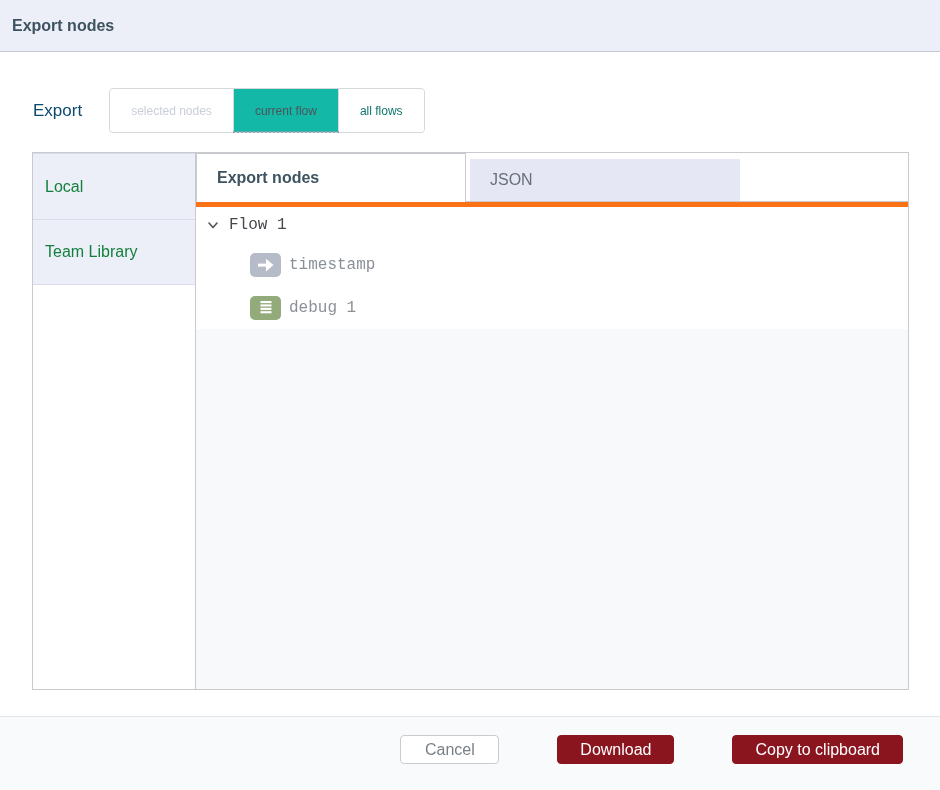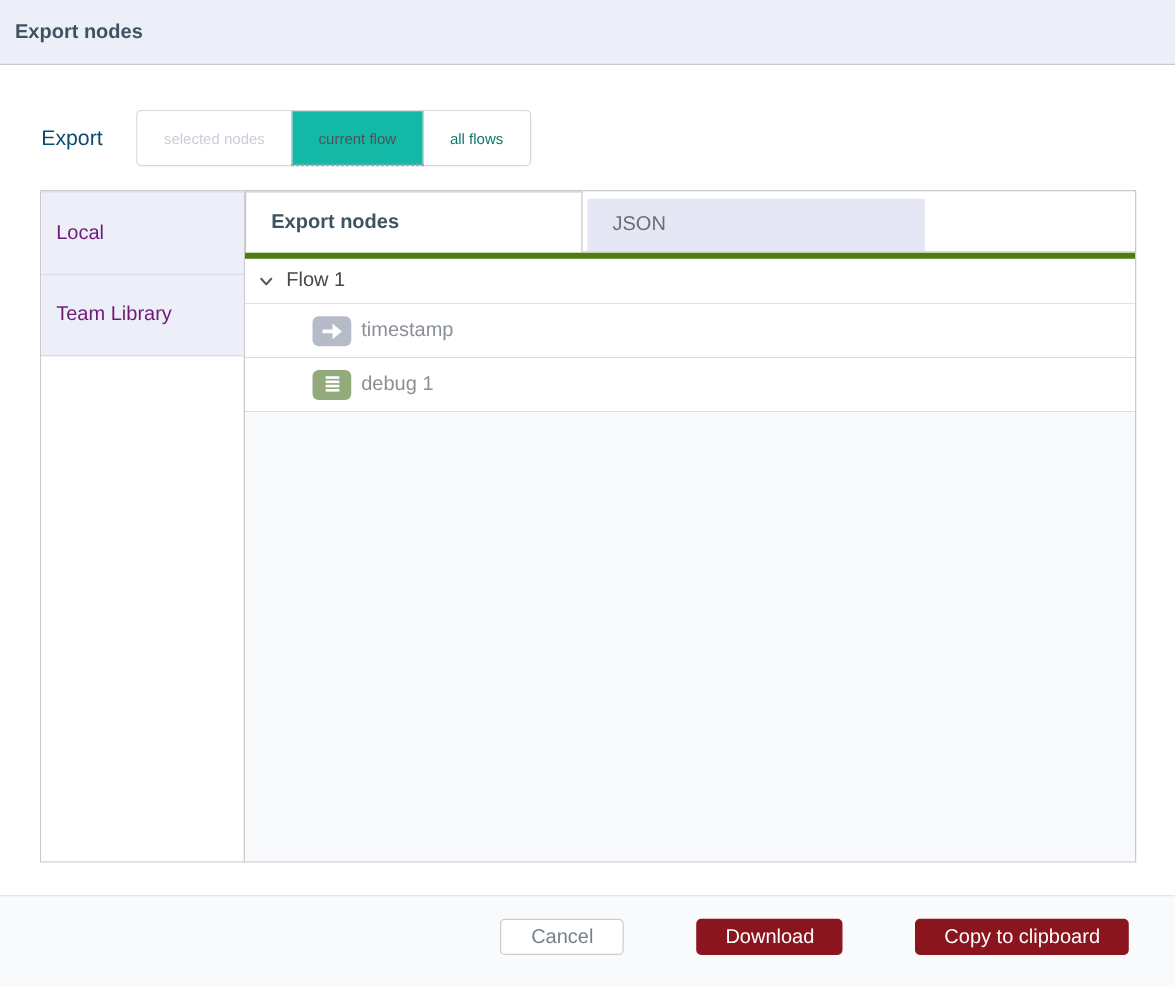--- a/index.html
+++ b/index.html
@@ -27,35 +27,35 @@
   
   .panel { position:absolute; top:152px; left:32px; width:877px; height:538px;
            border:1px solid #c9cacd; display:flex; background:#fff; }
 
   
   .sidebar { width:163px; border-right:1px solid #c9cacd; background:#fff; flex:none; display:flex; flex-direction:column; }
   .sidebar-title { height:61px; display:flex; align-items:center; padding-left:12px;
                    font-size:16px; font-weight:bold; color:#3e5360; }
   .sidebar-item { height:66px; background:#eceef8; border-top:1px solid #d9dcec;
                   display:flex; align-items:center; padding-left:12px;
-                  font-size:16px; color:#701a75; cursor:pointer; }
+                  font-size:16px; color:#15803d; cursor:pointer; }
   .sidebar-item:last-of-type { border-bottom:1px solid #d9dcec; }
 
   
   .content { flex:1; display:flex; flex-direction:column; min-width:0; }
   .tabbar { height:49px; flex:none; display:flex; align-items:stretch; border-bottom:1px solid #c9cacd; }
   .tab { width:270px; display:flex; align-items:center; padding-left:20px; font-size:16px; cursor:pointer; }
   .tab.active { height:49px; background:#fff; border:1px solid #c9cacd; border-bottom:none;
                 font-weight:bold; color:#3e5360; }
   .tab.inactive { height:42px; align-self:flex-end; margin-left:4px; background:#e5e8f4;
                   color:#686f78; }
 
   
   .tree { flex:1; background:#f8f9fb; display:flex; flex-direction:column; overflow:hidden; }
-  .tree-white { background:#4d7c0f; padding-top:5px; }
+  .tree-white { background:#f97316; padding-top:5px;font-family:Liberation Mono, monospace; }
   .row-flow { height:36px; display:flex; align-items:center; padding-left:10px; background:#fff; cursor:pointer; }
   .chev { width:14px; height:12px; margin-right:9px; flex:none; }
   .flow-label { font-size:16px; color:#45484c; }
   .row-node { height:43px; display:flex; align-items:center; padding-left:54px; background:#fff; cursor:pointer; }
   .node-icon { width:31px; height:24px; border-radius:5px; margin-right:8px; flex:none;
                display:flex; align-items:center; justify-content:center; }
   .node-icon.inject { background:#b5bbc7; }
   .node-icon.debug { background:#93aa7a; }
   .node-label { font-size:16px; color:#8a9097; }
 

